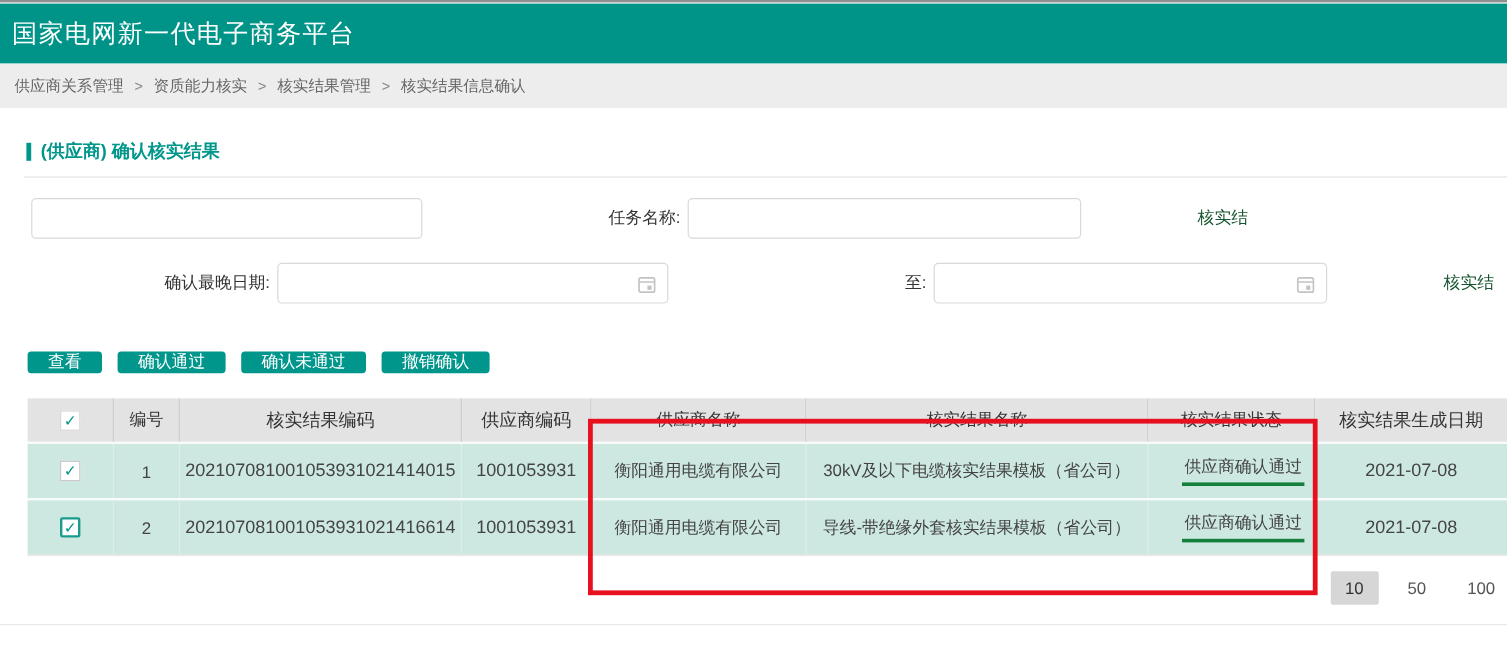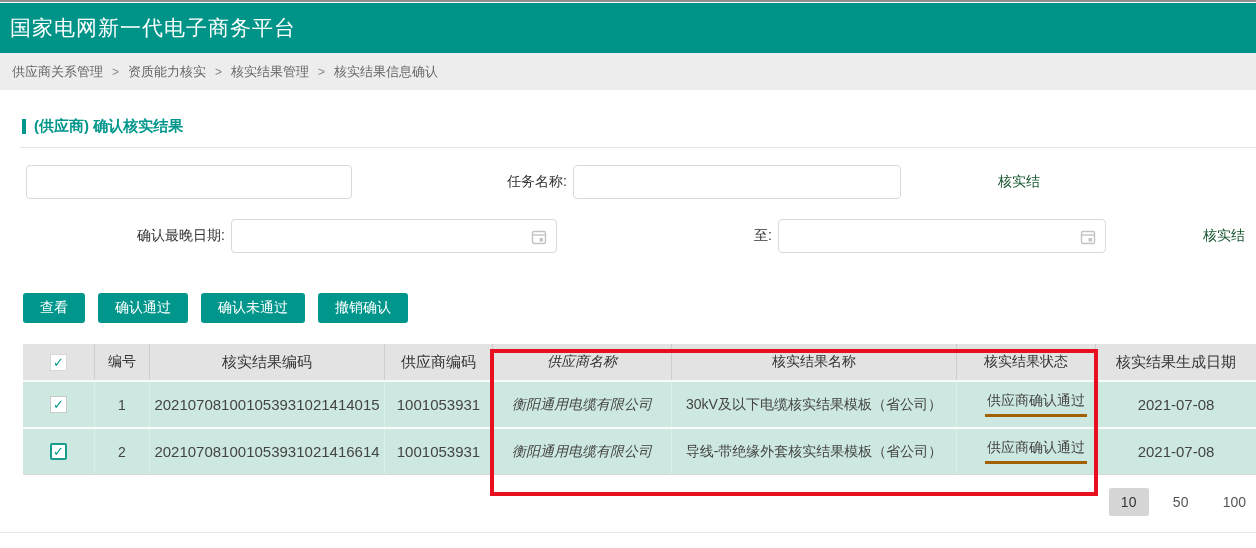--- a/index.html
+++ b/index.html
@@ -30,50 +30,50 @@
   .f-label-3 { margin-left:97px; font-size:14px; color:#14532d; flex:none; }
   .f-input { position:relative; width:326px; height:34px; border:1px solid #d9d9d9;
     border-radius:4px; background:#fff; margin-left:6px; flex:none; }
   .f-input.w2 { width:328px; }
   .f-input input { width:100%; height:100%; border:none; outline:none; background:transparent;
     padding:0 10px; font-size:14px; color:#333; font-family:inherit; }
   .f-input .cal { position:absolute; right:9px; top:9px; width:16px; height:16px; }
 
   
   .toolbar { margin:40px 0 0 23px; display:flex; }
-  .btn { height:30px; padding:0 17px; margin-right:13px; background:#00968b; color:#fff;
+  .btn { height:18px; padding:0 17px; margin-right:13px; background:#00968b; color:#fff;
     border:none; border-radius:3px; font-size:14px; font-family:inherit; cursor:pointer;
     display:flex; align-items:center; }
 
   
   .grid { margin:21px 0 0 23px; width:1233px; font-size:14px; color:#444; }
   .tr { display:flex; }
   .th-row .td { background:#e3e3e3; height:36px; border-right:1px solid #cdcdcd; color:#333; }
   .th-row .td:last-child { border-right:none; }
   .data-row .td { background:#cde8e1; height:45px; border-right:1px solid #dceee8; }
   .data-row .td:last-child { border-right:none; }
   .data-row { border-top:2px solid #f7fbfa; }
   .data-row:first-of-type { border-top:2px solid #fbfbfb; }
   .grid { border-bottom:1px solid #d7d7d7; }
   .td { display:flex; align-items:center; justify-content:center; text-align:center; }
   .col-check { width:72px; }
   .col-no { width:55px; }
   .col-code { width:235px; font-size:15px; }
   .col-scode { width:108px; font-size:15px; }
-  .col-sname { width:179px;font-style:italic; }
+  .col-sname { width:179px; }
   .col-rname { width:285px; }
   .col-status { width:139px; }
   .col-date { width:160px; font-size:15px; }
 
   .checkbox { width:17px; height:17px; background:#fff; border:1px solid #cfcfcf;
     display:flex; align-items:center; justify-content:center; cursor:pointer;
     color:#00968b; font-size:13px; font-weight:bold; line-height:1; }
   .checkbox.focused { border:2px solid #1a9c8c; border-radius:2px; }
 
-  .status-underline { display:inline-block; padding:0 2px 4px; border-bottom:3px solid #a16207;margin-left:20px; }
+  .status-underline { display:inline-block; padding:0 2px 4px; border-bottom:3px solid #15803d;margin-left:20px; }
 
   
   .red-box { position:absolute; left:490px; top:349px; width:608px; height:147px;
     border:4px solid #e8101f; pointer-events:none; z-index:10; }
 
   
   .pagination { margin:13px 0 0 22px; display:flex; align-items:center; font-size:14px; color:#555;justify-content:flex-end; }
   .page-size { height:28px; min-width:40px; padding:0 10px; display:flex; align-items:center;
     justify-content:center; cursor:pointer; border-radius:2px; }
   .page-size.selected { background:#d6d6d6; color:#333; }

